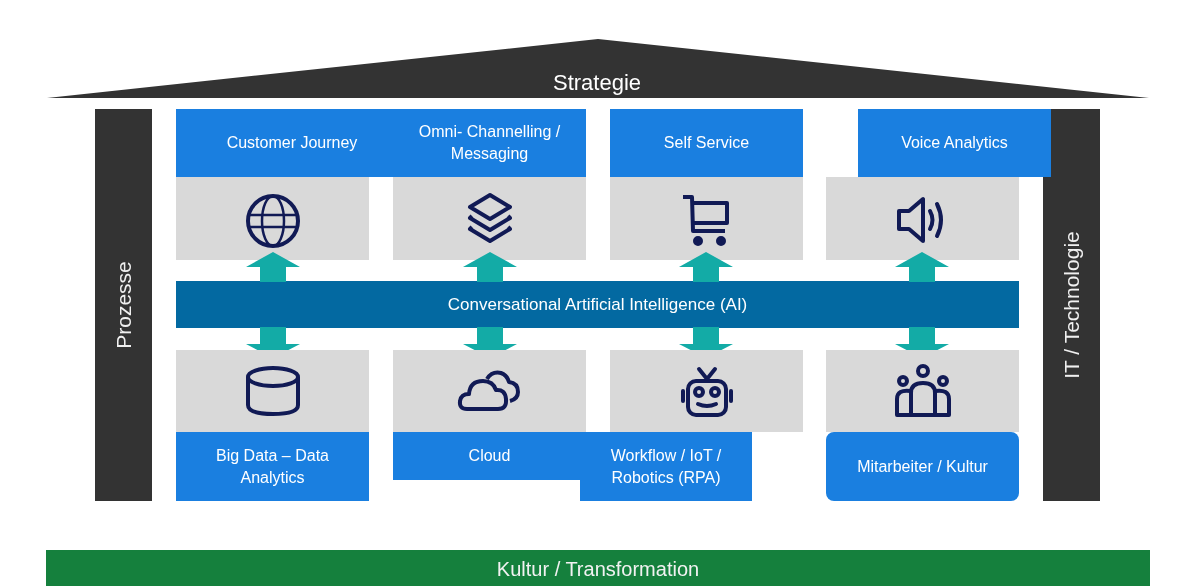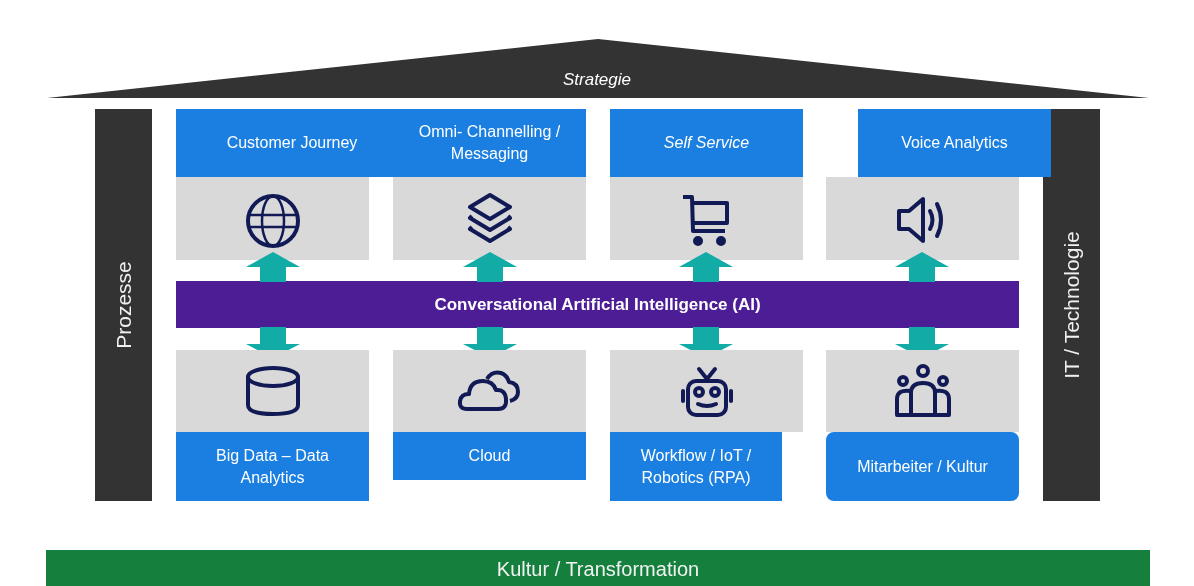--- a/index.html
+++ b/index.html
@@ -1,27 +1,27 @@
 <!DOCTYPE html>
 <html><head>
 <meta charset="utf-8">
 <style>
   html, body { margin:0; padding:0; background:#ffffff; }
   body { width:1194px; height:586px; position:relative; overflow:hidden;
          font-family: "Liberation Sans", "DejaVu Sans", sans-serif; }
   .abs { position:absolute; }
   #roof { left:0; top:0; width:1194px; height:110px; }
-  .roof-label { left:0; width:1194px; top:70px; text-align:center; color:#ffffff; font-size:17px;font-style:italic; }
+  .roof-label { left:0; width:1194px; top:70px; text-align:center; color:#ffffff; font-size:22px; }
   .pillar { background:#333333; }
   .pillar-label { color:#f0f0f0; font-size:21px; white-space:nowrap;
                   position:absolute; left:50%; top:50%; transform:translate(-50%,-50%) rotate(-90deg); }
   .blue { background:#1a7fe0; color:#ffffff; display:flex; align-items:center; justify-content:center;
           text-align:center; font-size:16px; line-height:22px; }
   .grey { background:#d9d9d9; display:flex; align-items:center; justify-content:center; }
-  .ai-bar { background:#4c1d95; color:#ffffff; font-weight:bold; font-size:17px;
+  .ai-bar { background:#0369a1; color:#ffffff; font-weight:normal; font-size:17px;
             display:flex; align-items:center; justify-content:center; }
   .base { background:#15803d; color:#f2f2f2; font-size:20px; display:flex; align-items:center; justify-content:center;margin-top:41px; }
   svg.icon { width:60px; height:60px; }
 </style>
 </head>
 <body>
 
 <svg id="roof" class="abs" viewBox="0 0 1194 110">
   <polygon points="47,98 598,39 1149,98" fill="#333333"></polygon>
 </svg>
@@ -50,21 +50,21 @@
     <span style="width:170px">Omni- Channelling / Messaging</span>
   </div>
 <div class="abs grey" style="left:393px;top:177px;width:193px;height:83px;">
   <svg class="icon" viewBox="0 0 60 60" fill="none" stroke="#111a55" stroke-width="4" stroke-linejoin="round">
     <polygon points="30,6 50,18 30,30 10,18"></polygon>
     <polyline points="12,27 10,29 30,41 50,29 48,27"></polyline>
     <polyline points="12,38 10,40 30,52 50,40 48,38"></polyline>
   </svg>
 </div>
 
-<div class="abs blue" style="left:610px;top:109px;width:193px;height:68px;font-style:italic;">
+<div class="abs blue" style="left:610px;top:109px;width:193px;height:68px;">
     <span>Self Service</span>
   </div>
 <div class="abs grey" style="left:610px;top:177px;width:193px;height:83px;">
   <svg class="icon" viewBox="0 0 60 60" fill="none" stroke="#111a55" stroke-width="4" stroke-linejoin="round">
     <polyline points="6,8 15,8 16,42 48,42"></polyline>
     <polyline points="15,14 50,14 50,34 16,34"></polyline>
     <circle cx="21" cy="52" r="3" fill="#111a55"></circle>
       <circle cx="44" cy="52" r="3" fill="#111a55"></circle>
   </svg>
 </div>
@@ -129,21 +129,21 @@
   <svg class="icon" viewBox="0 0 60 60" fill="none" stroke="#111a55" stroke-width="4" stroke-linejoin="round" stroke-linecap="round">
     <rect x="11" y="20" width="38" height="34" rx="8"></rect>
     <polyline points="22,8 30,18 38,8"></polyline>
     <line x1="6" y1="30" x2="6" y2="40"></line>
       <line x1="54" y1="30" x2="54" y2="40"></line>
     <circle cx="22" cy="31" r="4"></circle>
       <circle cx="38" cy="31" r="4"></circle>
     <path d="M21 43 Q30 47 39 43"></path>
   </svg>
 </div>
-<div class="abs blue" style="left:610px;top:432px;width:172px;height:69px;">
+<div class="abs blue" style="left:580px;top:432px;width:172px;height:69px;">
     <span style="width:135px">Workflow / IoT / Robotics (RPA)</span>
   </div>
 
 <div class="abs grey" style="left:826px;top:350px;width:193px;height:82px;">
   <svg class="icon" viewBox="0 0 60 60" fill="none" stroke="#111a55" stroke-width="4" stroke-linejoin="round">
     <circle cx="30" cy="10" r="5"></circle>
       <circle cx="10" cy="20" r="4"></circle>
       <circle cx="50" cy="20" r="4"></circle>
     <path d="M18 54 V32 Q18 22 30 22 Q42 22 42 32 V54 Z"></path>
     <path d="M18 30 Q4 28 4 38 V54 H18"></path>

